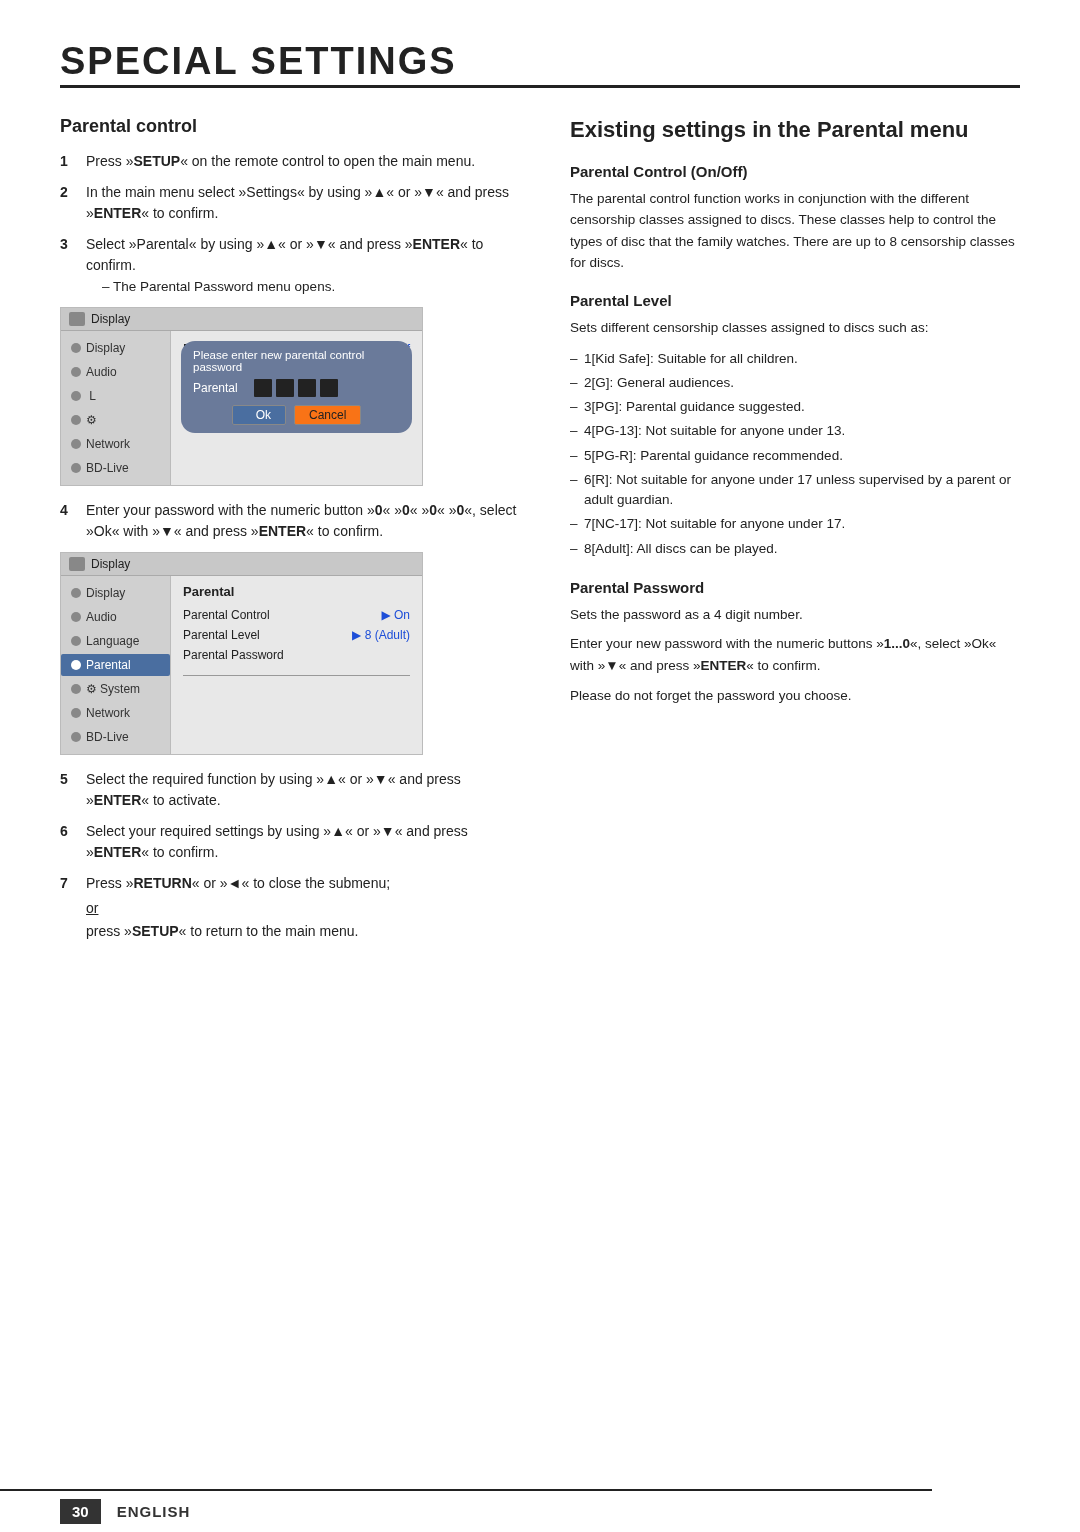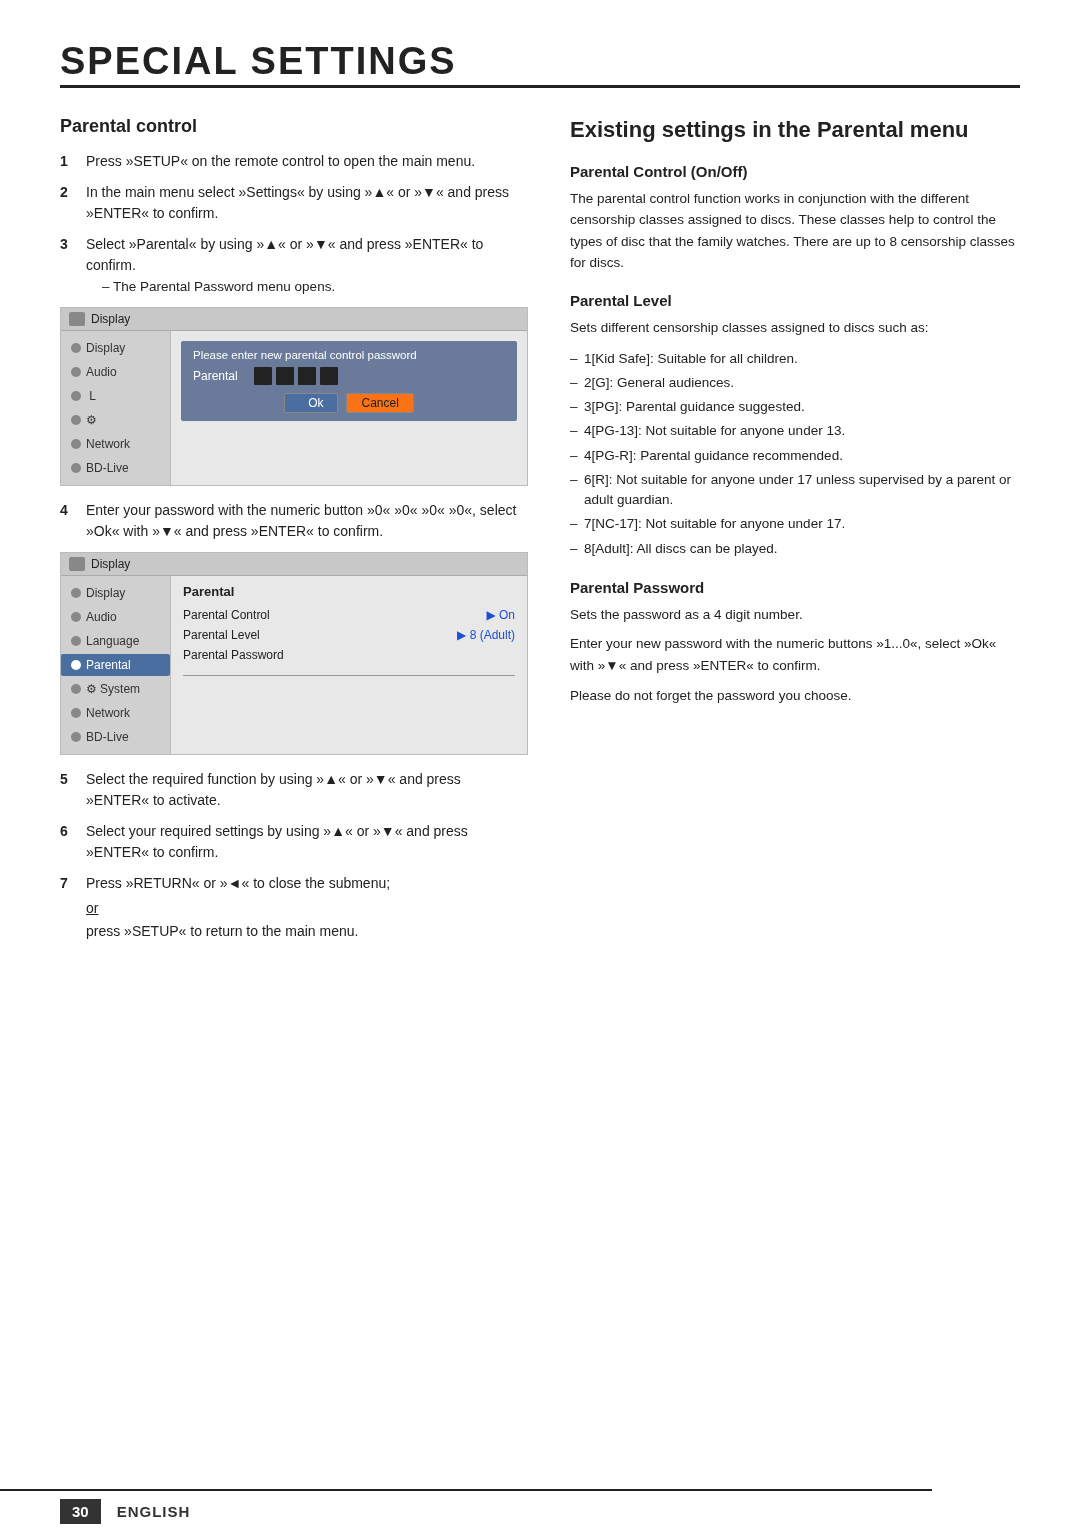--- a/index.html
+++ b/index.html
@@ -63,31 +63,31 @@
       flex: 1;
     }
     .dash-note {
       margin-left: 16px;
       margin-bottom: 6px;
       font-size: 13.5px;
       line-height: 1.5;
       color: #222;
     }
     kbd {
-      font-weight: 400;
+      font-weight: 700;
       font-style: normal;
       font-family: Arial, Helvetica, sans-serif;
     }
     
     .menu-mock {
       border: 1px solid #bbb;
       background: #e8e8e8;
       margin: 10px 0 14px 0;
       padding: 0;
-      width: 468px;
+      width: 363px;
       font-size: 12.5px;
       color: #222;
       position: relative;
     }
     .menu-mock .menu-top-bar {
       background: #c8c8c8;
       padding: 4px 8px;
       font-size: 12px;
       display: flex;
       align-items: center;
@@ -140,21 +140,21 @@
       padding: 8px 12px;
       position: relative;
     }
     
     .menu-mock .dialog-overlay {
       position: absolute;
       top: 10px; left: 10px; right: 10px;
       background: #6a7a9a;
       color: #fff;
       padding: 8px 12px;
-      border-radius: 2px;
+      border-radius: 14px;
       font-size: 12px;
       z-index: 10;
     }
     .menu-mock .dialog-title {
       font-size: 11.5px;
       margin-bottom: 6px;
     }
     .menu-mock .dialog-input-row {
       display: flex;
       align-items: center;
@@ -457,21 +457,21 @@
     <h3 class="sub-heading">Parental Control (On/Off)</h3>
     <p class="body-text">The parental control function works in conjunction with the different censorship classes assigned to discs. These classes help to control the types of disc that the family watches. There are up to 8 censorship classes for discs.</p>
 
     <h3 class="sub-heading">Parental Level</h3>
     <p class="body-text">Sets different censorship classes assigned to discs such as:</p>
     <ul class="dash-list">
       <li>1[Kid Safe]: Suitable for all children.</li>
       <li>2[G]: General audiences.</li>
       <li>3[PG]: Parental guidance suggested.</li>
       <li>4[PG-13]: Not suitable for anyone under 13.</li>
-      <li>4[PG-R]: Parental guidance recommended.</li>
+      <li>5[PG-R]: Parental guidance recommended.</li>
       <li>6[R]: Not suitable for anyone under 17 unless supervised by a parent or adult guardian.</li>
       <li>7[NC-17]: Not suitable for anyone under 17.</li>
       <li>8[Adult]: All discs can be played.</li>
     </ul>
 
     <h3 class="sub-heading">Parental Password</h3>
     <p class="body-text">Sets the password as a 4 digit number.</p>
     <p class="body-text">
       Enter your new password with the numeric buttons »<kbd>1...0</kbd>«, select »Ok« with »▼« and press »<kbd>ENTER</kbd>« to confirm.
     </p>

